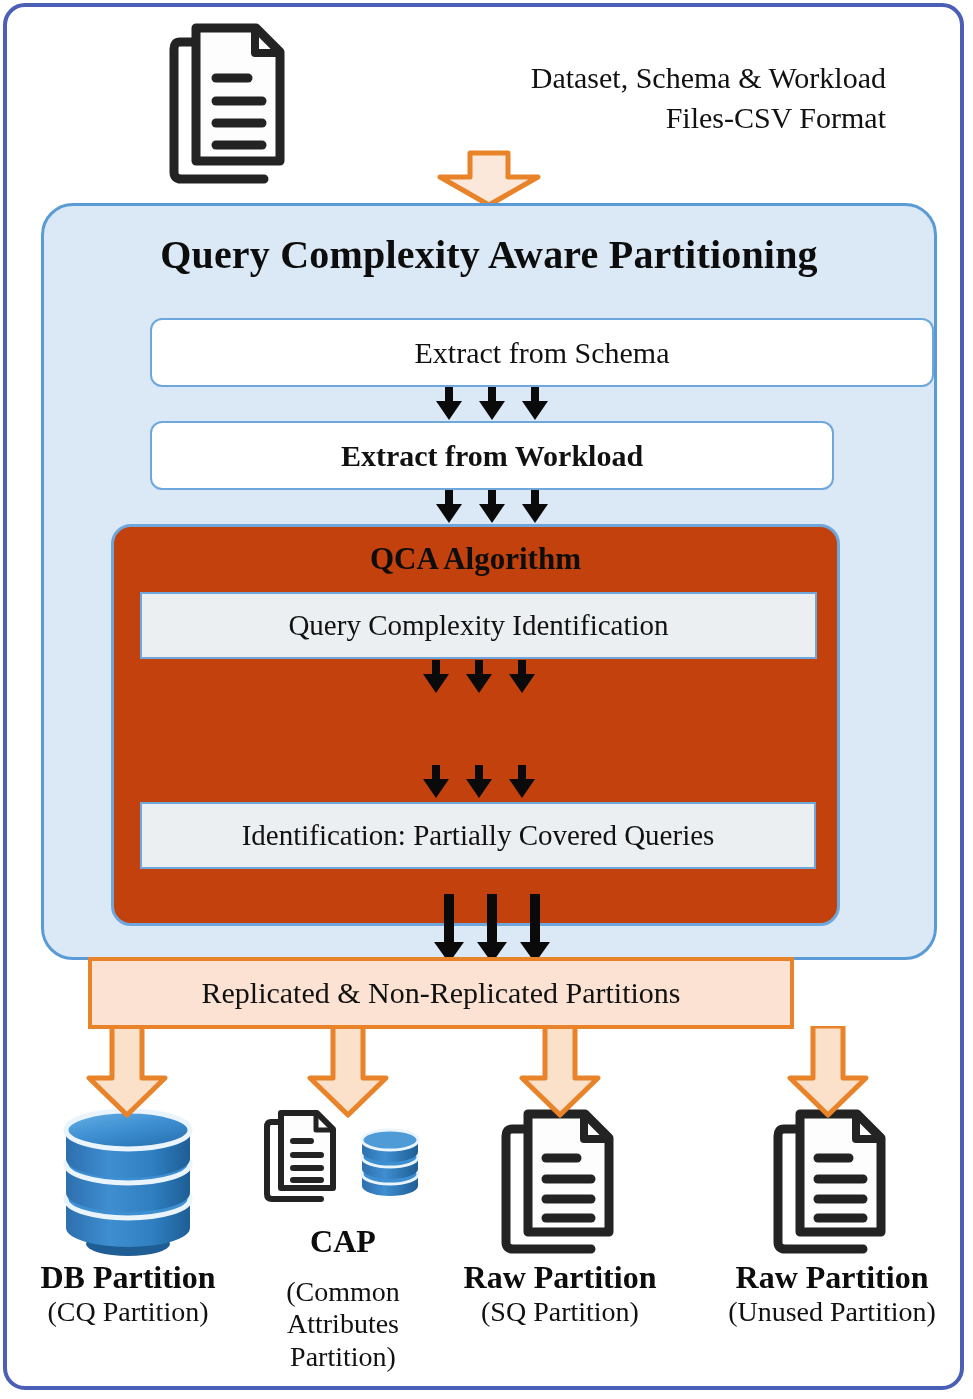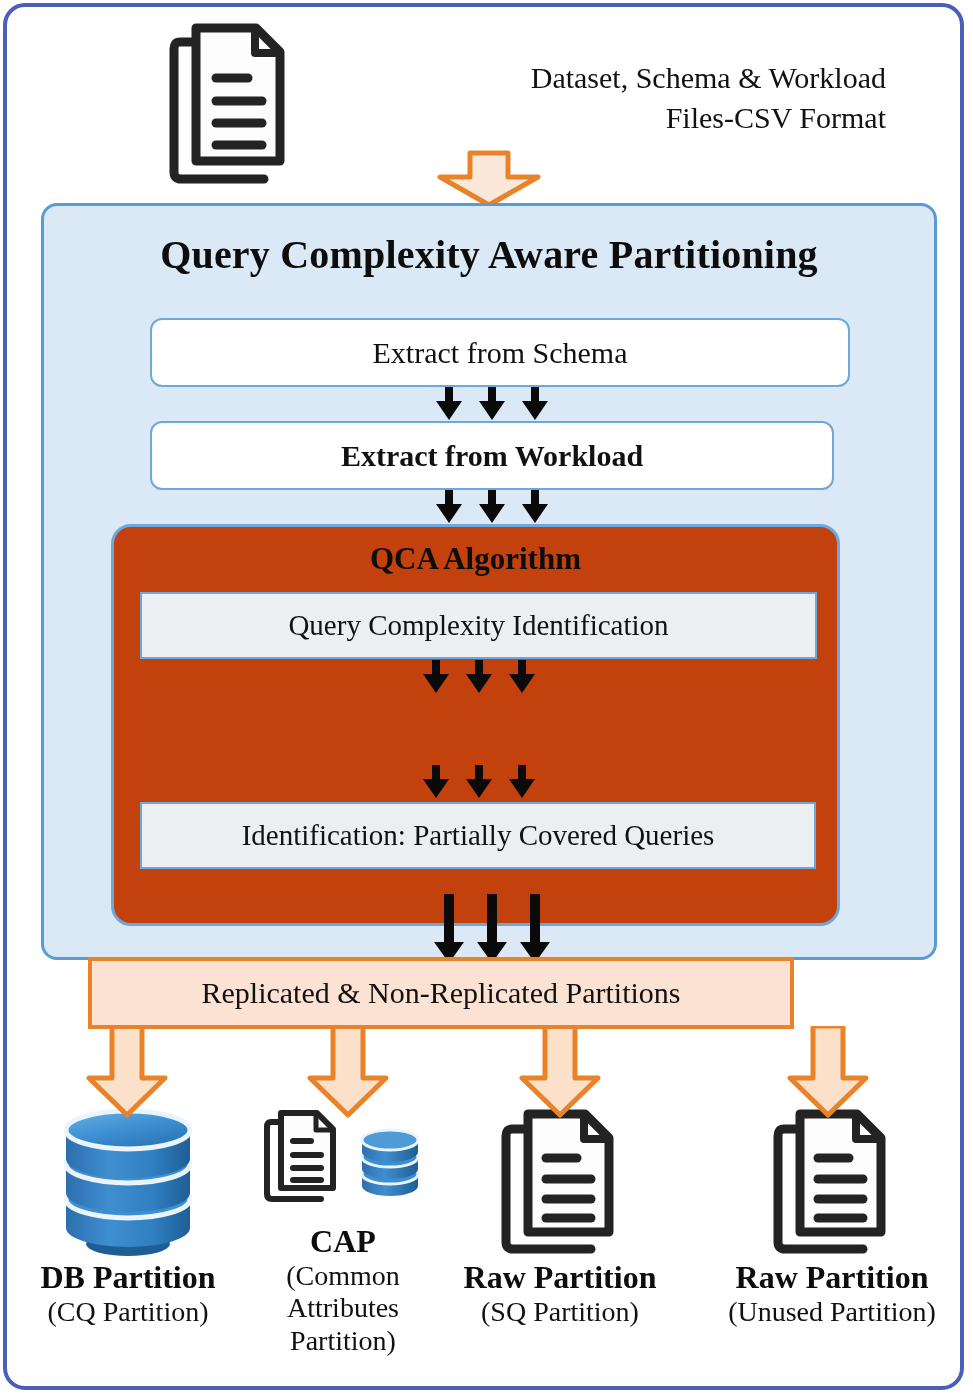--- a/index.html
+++ b/index.html
@@ -22,36 +22,36 @@
   }
   .src-caption div{white-space:nowrap;}
 
   
   .arrow-big{position:absolute;}
   .arrow-big svg{display:block;width:100%;height:100%;}
 
   
   .blue-panel{
     position:absolute;left:41px;top:203px;width:896px;height:757px;
-    background:#dbe8f6;border:3px solid #5b9bd5;border-radius:16px;
+    background:#dbe8f6;border:3px solid #5b9bd5;border-radius:32px;
     box-sizing:border-box;
   }
   .panel-title{
     position:absolute;left:0;top:25px;width:100%;text-align:center;
     font-size:40px;font-weight:bold;color:#0d0d0d;letter-spacing:.2px;
   }
 
   
   .step-box{
     position:absolute;background:#ffffff;border:2px solid #6ea7dc;
     border-radius:12px;box-sizing:border-box;
     display:flex;align-items:center;justify-content:center;
     font-size:30px;color:#111;
   }
-  #step-schema{left:106px;top:112px;width:700px;height:69px;}
+  #step-schema{left:106px;top:112px;width:784px;height:69px;}
   #step-workload{left:106px;top:215px;width:684px;height:69px;font-weight:bold;}
 
   
   .qca-box{
     position:absolute;left:67px;top:318px;width:729px;height:402px;
     background:#c2410c;border:3px solid #6ea7dc;border-radius:20px;
     box-sizing:border-box;
     text-decoration:underline;
   }
   .qca-title{
@@ -83,21 +83,21 @@
 
   
   .fan-arrow{position:absolute;width:84px;height:92px;z-index:4;}
   .fan-arrow svg{display:block;width:100%;height:100%;}
 
   
   .out{position:absolute;text-align:center;}
   .out .icons{display:flex;align-items:flex-end;justify-content:center;}
   .out-title{font-size:32px;font-weight:bold;color:#0d0d0d;line-height:1.12;white-space:nowrap;}
   .out-sub{font-size:28px;color:#111;line-height:1.16;}
-  .out-sub-wrap{font-size:28px;color:#111;line-height:1.16;width:180px;margin:0 auto;}
+  .out-sub-wrap{font-size:28px;color:#111;line-height:1.16;width:180px;margin:16px auto;}
 </style>
 </head>
 <body>
 
 <div class="page-frame"></div>
 
 <div class="src-doc">
   <svg viewBox="0 0 118 168" xmlns="http://www.w3.org/2000/svg">
 
     <path d="M26 20 L12 20 Q6 20 6 27 L6 150 Q6 157 13 157 L96 157" fill="none" stroke="#232323" stroke-width="9" stroke-linecap="round"></path>

